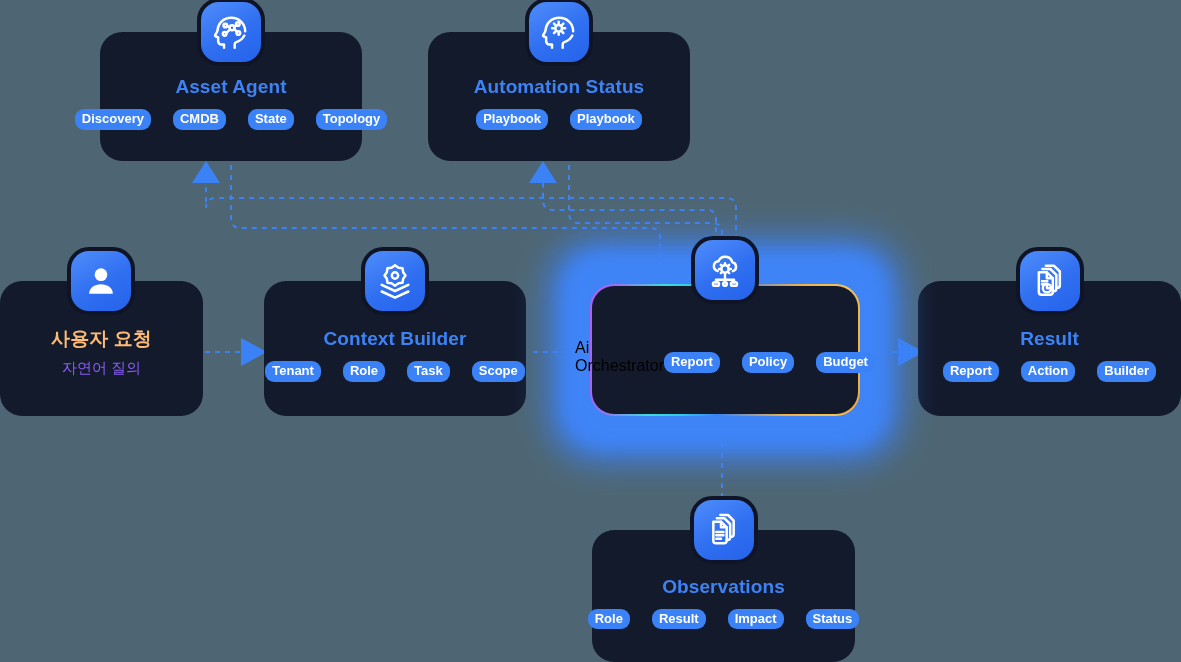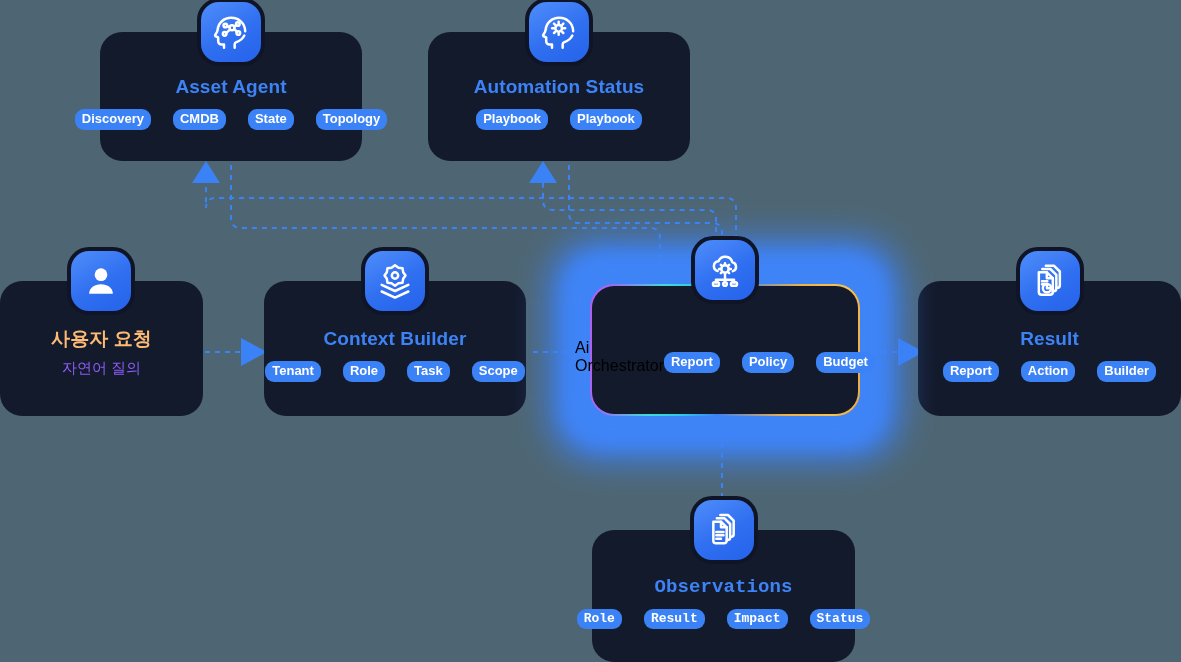--- a/index.html
+++ b/index.html
@@ -301,21 +301,21 @@
       </svg>
     </div>
     <div class="title">Result</div>
     <div class="chips">
       <span class="chip">Report</span>
       <span class="chip">Action</span>
       <span class="chip">Builder</span>
     </div>
   </div>
 
-  <div class="node" style="left:592px; top:530px; width:263px; height:132px;font-family:Liberation Mono, monospace;">
+  <div class="node" style="left:592px; top:530px; width:263px; height:132px;">
     <div class="badge">
       <svg width="40" height="40" viewBox="0 0 24 24" fill="none" stroke="#ffffff" stroke-width="1.5" stroke-linecap="round" stroke-linejoin="round">
         <path d="M9.8 3h4.6l3.4 3.4v8.1a1.5 1.5 0 0 1-1.5 1.5h-.5"></path>
         <path d="M7.7 5h4.6l3.4 3.4v8.1a1.5 1.5 0 0 1-1.5 1.5h-.5"></path>
         <path d="M5.6 7h4.6l3.4 3.4v8.1A1.5 1.5 0 0 1 12.1 20H7.1a1.5 1.5 0 0 1-1.5-1.5z"></path>
         <path d="M10.2 7v3.4h3.4"></path>
         <path d="M7.4 13.2h4.3M7.4 15.2h4.3M7.4 17.2h2.8"></path>
       </svg>
     </div>
     <div class="title">Observations</div>

